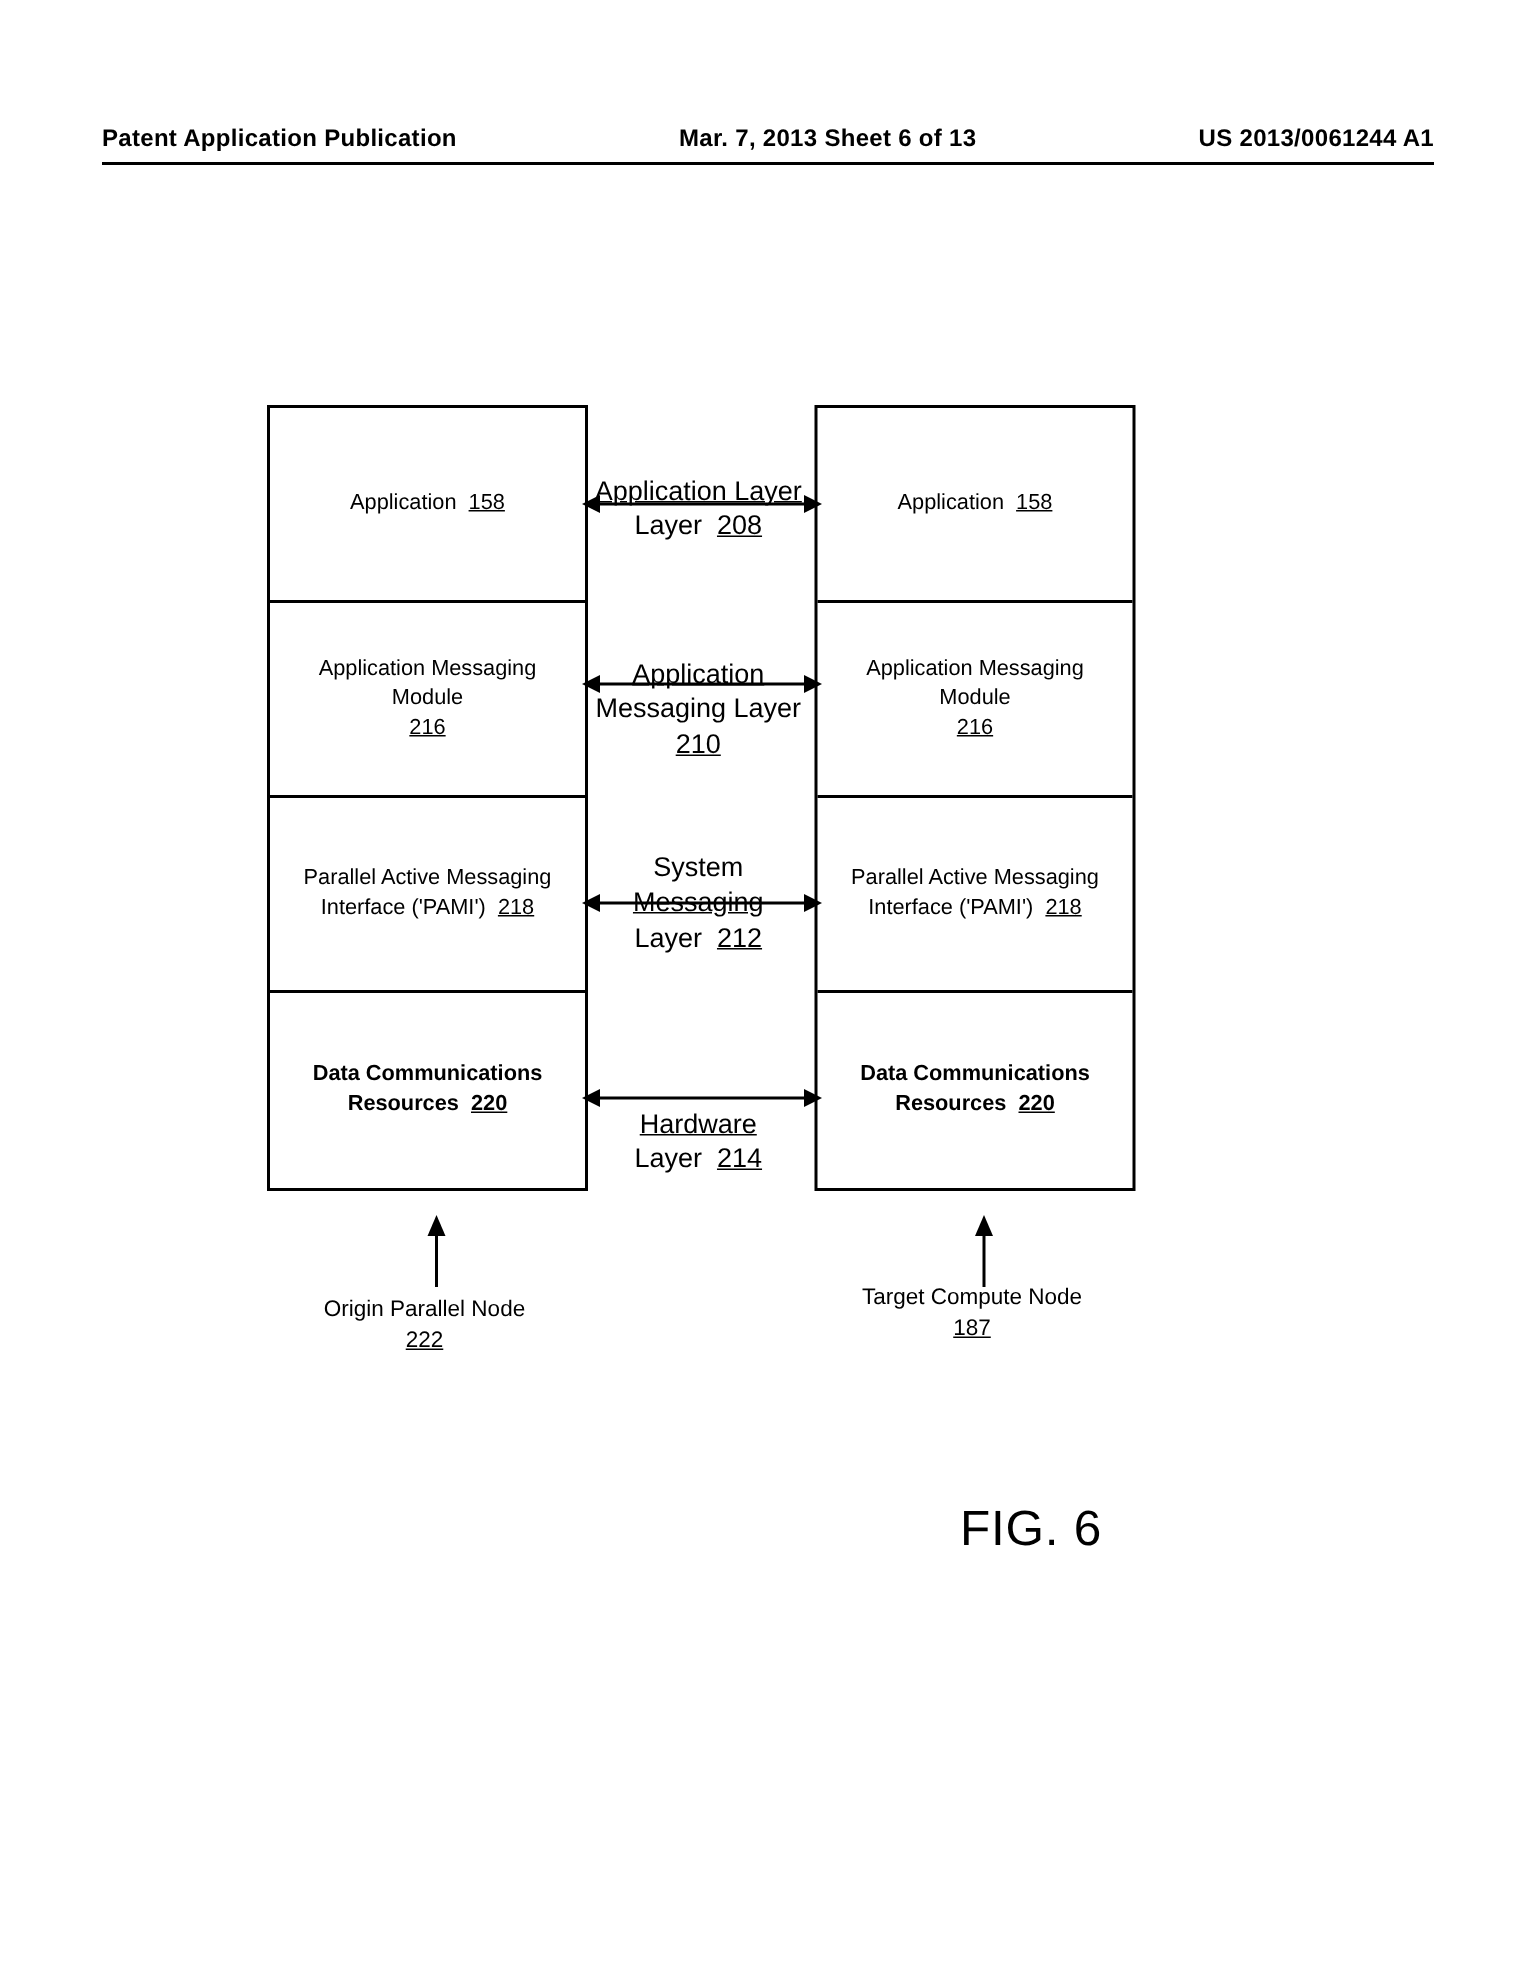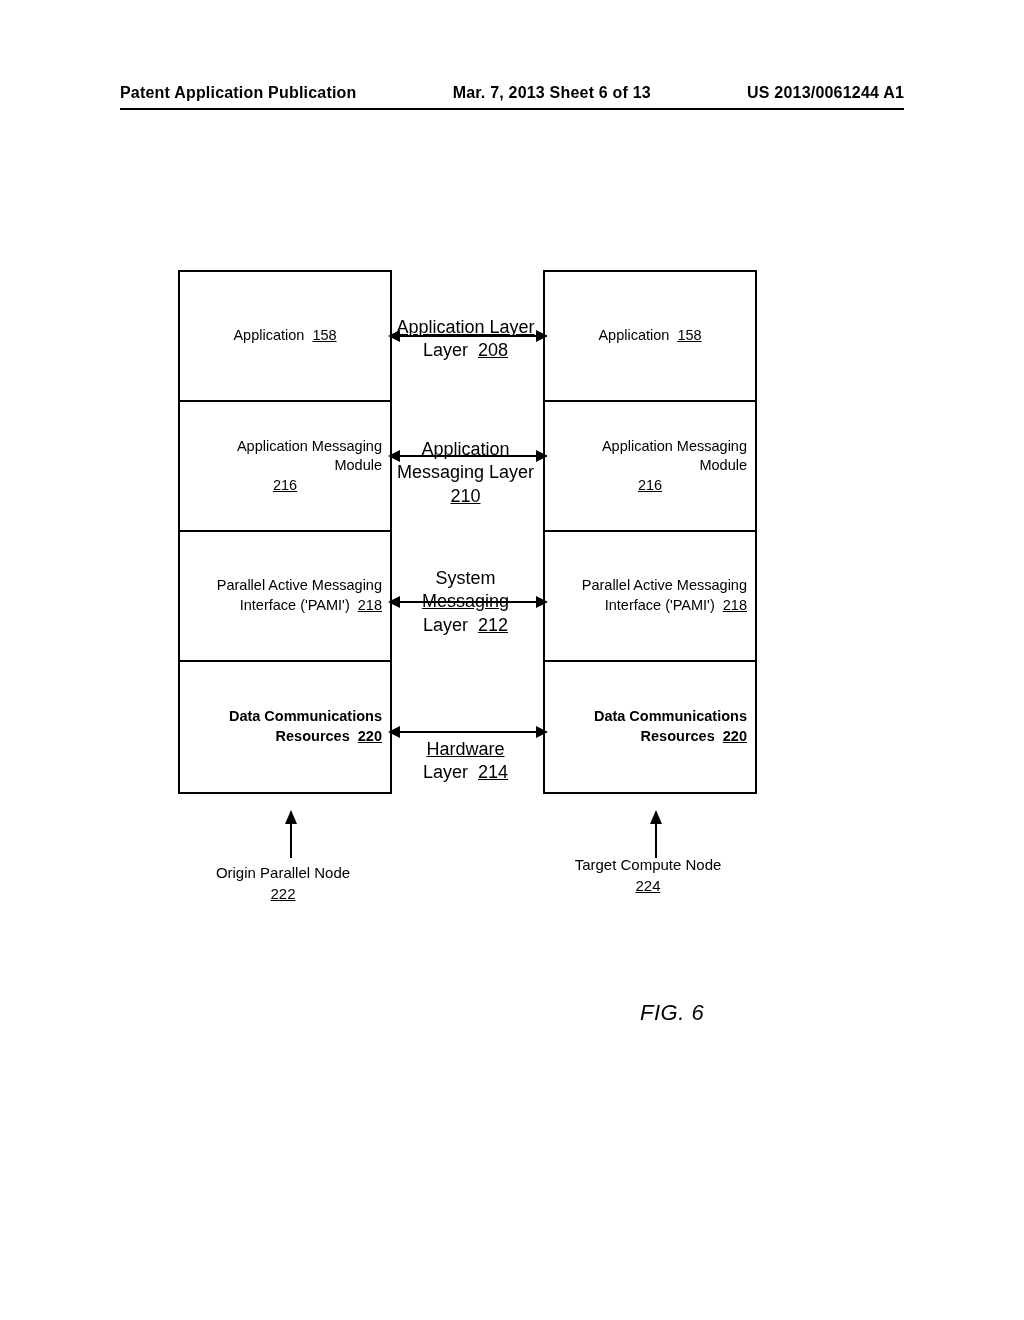--- a/index.html
+++ b/index.html
@@ -14,21 +14,21 @@
   .page {
     width: 1024px;
     height: 1320px;
     position: relative;
   }
   .header {
     position: absolute;
     top: 84px;
     left: 0;
     right: 0;
-    padding: 0 120px;
+    padding: 0 68px;
   }
   .header-line {
     display: flex;
     justify-content: space-between;
     font-size: 16px;
     font-weight: bold;
     letter-spacing: 0.2px;
   }
   .header-rule {
     border-top: 2px solid #000;
@@ -46,21 +46,21 @@
   }
   .stack-left  { position: absolute; left: 0;   top: 0; }
   .stack-right { position: absolute; left: 365px; top: 0; }
   .cell {
     height: 130px;
     border-bottom: 2px solid #000;
     display: flex;
     flex-direction: column;
     align-items: center;
     justify-content: center;
-    text-align: right;
+    text-align: center;
     font-size: 14.5px;
     line-height: 1.35;
     padding: 0 8px;
     box-sizing: border-box;
   }
   .cell:last-child { border-bottom: none; font-weight: bold; }
   .ref { text-decoration: underline; }
   .center-labels {
     position: absolute;
     left: 212px;
@@ -93,23 +93,22 @@
   .up-arrow svg { display: block; margin: 0 auto; }
   .node-label {
     position: absolute;
     width: 220px;
     text-align: center;
     font-size: 15px;
     line-height: 1.4;
   }
   .fig-label {
     position: absolute;
-    font-size: 22px;
+    font-size: 33px;
     letter-spacing: 0.5px;
-    font-style: italic;
   }
 </style>
 </head>
 <body>
 
 <div class="page">
 
   <div class="header">
     <div class="header-line">
       <span>Patent Application Publication</span>
@@ -215,20 +214,20 @@
     </div>
 
     <div class="up-arrow" style="left:470px; top:540px">
       <svg width="16" height="48" viewBox="0 0 16 48">
         <line x1="8" y1="10" x2="8" y2="48" stroke="#000" stroke-width="2"></line>
         <polygon points="8,0 2,14 14,14" fill="#000"></polygon>
       </svg>
     </div>
     <div class="node-label" style="left:360px; top:584px">
       <span>Target Compute Node</span><br>
-      <span class="ref">224</span>
+      <span class="ref">187</span>
     </div>
 
   </div>
 
   <div class="fig-label" style="left:640px; top:1000px">FIG. 6</div>
 
 </div>
 
 </body></html>

